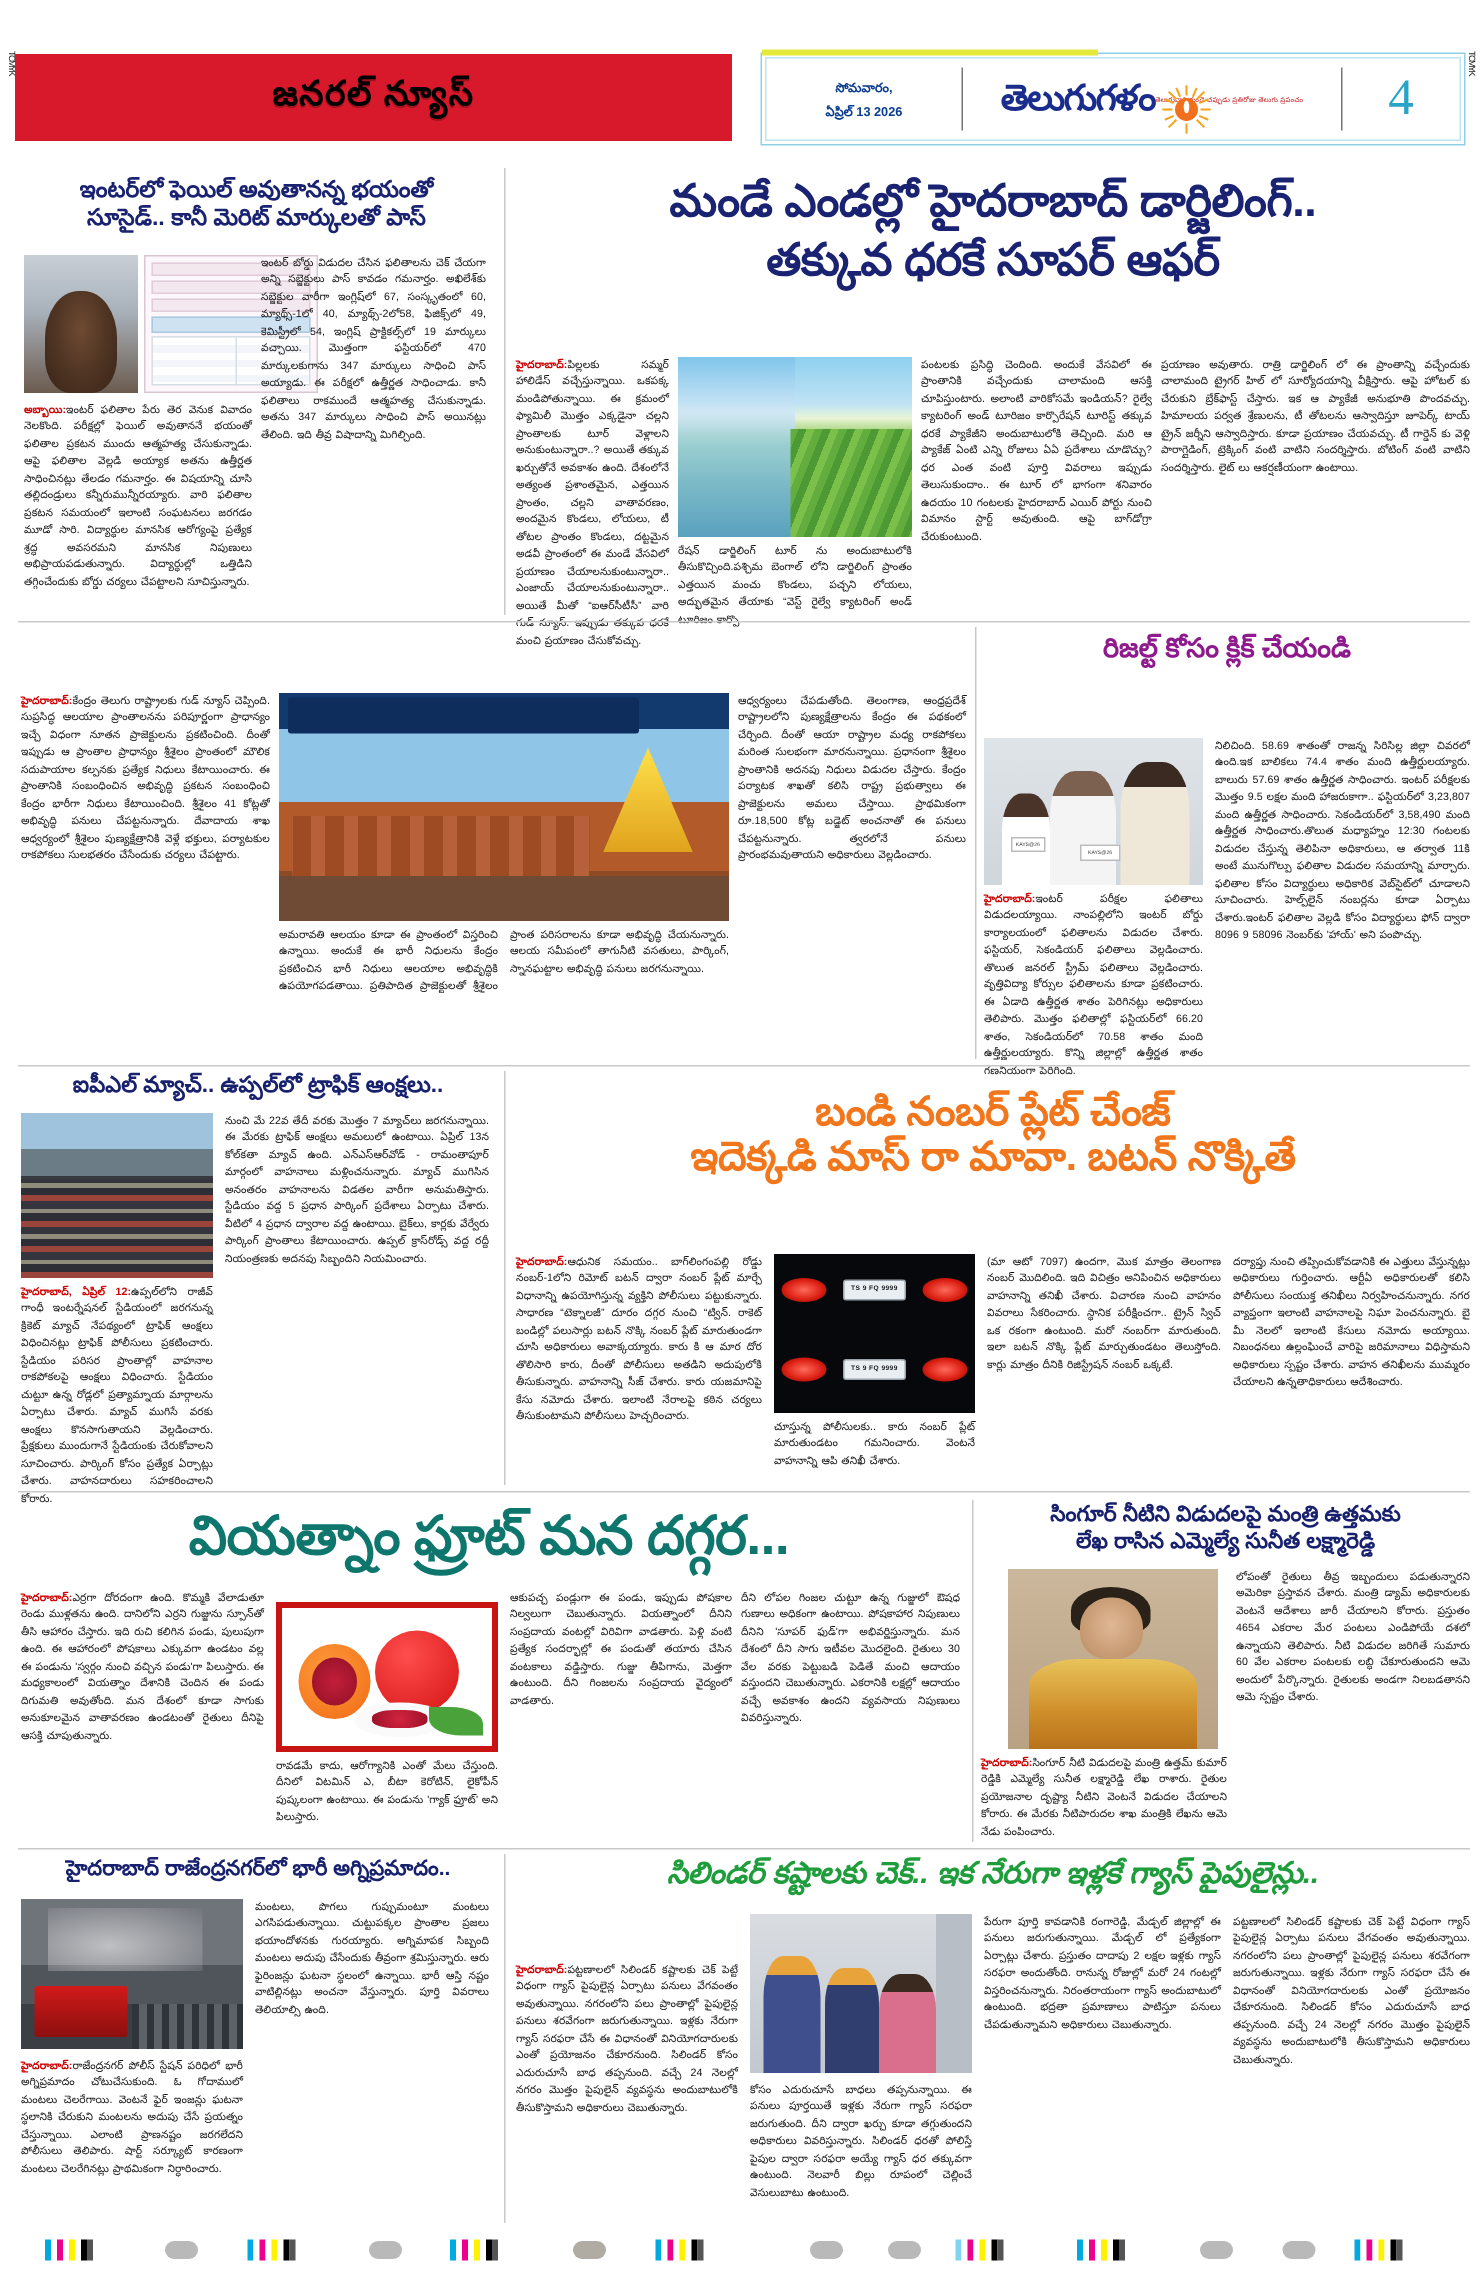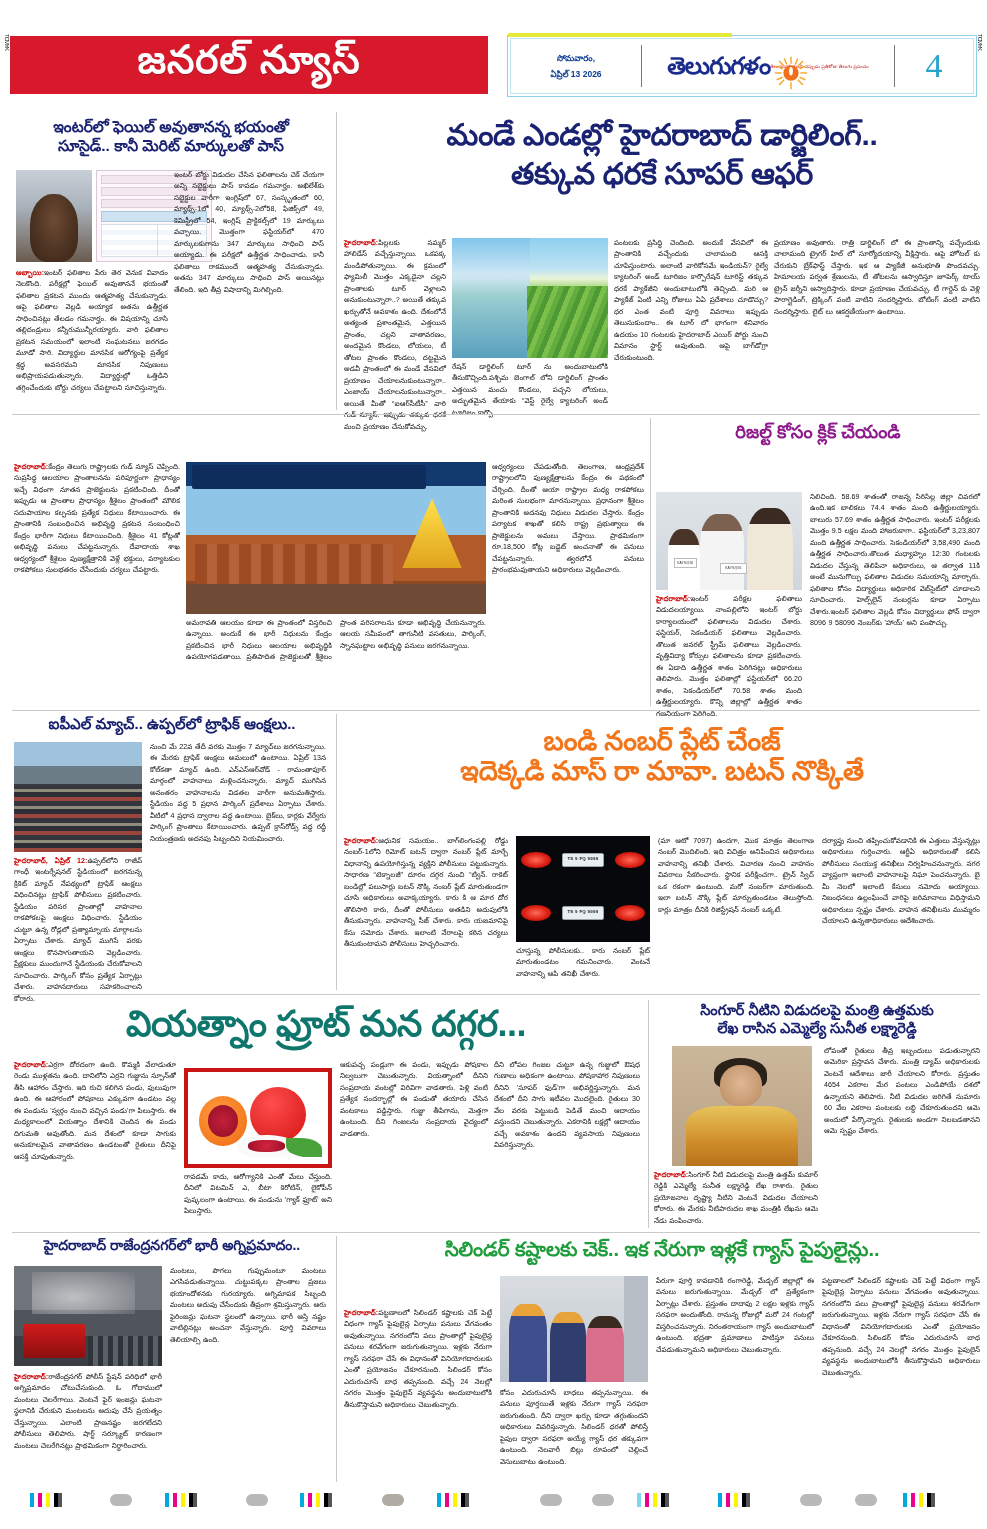--- a/index.html
+++ b/index.html
@@ -34,21 +34,21 @@
   .cm-right { right:4px; top:34px; }
 
   
   #masthead { position:absolute; left:10px; top:36px; width:967px; height:64px; }
   .mh-red {
     position:absolute; left:0; top:0; width:478px; height:58px;
     background:#d7192b;
     display:flex; align-items:center; justify-content:center;
   }
   .mh-red span {
-    color:#ffffff; font-size:39px; font-weight:bold; letter-spacing:1px;
+    color:#000000; font-size:23px; font-weight:bold; letter-spacing:1px;
     text-shadow:0 1px 0 rgba(0,0,0,.25);
   }
   .mh-box {
     position:absolute; left:497px; top:-1px; width:470px; height:62px;
     background:#fff; border:1px solid #8fd0e6; padding:2px;
   }
   .mh-box-inner { width:100%; height:100%; border:1px solid #bfe3f1; position:relative;
      display:flex; align-items:center; }
   .mh-yellow { position:absolute; left:0; top:-3px; width:224px; height:4px; background:#e4e93a; }
   .mh-date { width:130px; text-align:center; color:#0b3d91; font-size:8.5px;
@@ -402,21 +402,21 @@
     <div class="crowd"></div>
   </div>
 
   <div class="col-text" style="position:absolute;left:14px;top:1372px;width:148px;height:108px;">
     <span class="dateline">హైదరాబాద్:</span><span>రాజేంద్రనగర్ పోలీస్ స్టేషన్ పరిధిలో భారీ అగ్నిప్రమాదం చోటుచేసుకుంది. ఓ గోదాములో మంటలు చెలరేగాయి. వెంటనే ఫైర్ ఇంజన్లు ఘటనా స్థలానికి చేరుకుని మంటలను అదుపు చేసే ప్రయత్నం చేస్తున్నాయి. ఎలాంటి ప్రాణనష్టం జరగలేదని పోలీసులు తెలిపారు. షార్ట్ సర్క్యూట్ కారణంగా మంటలు చెలరేగినట్లు ప్రాథమికంగా నిర్ధారించారు.</span>
   </div>
   <div class="col-text" style="position:absolute;left:170px;top:1266px;width:156px;height:214px;">మంటలు, పొగలు గుప్పుమంటూ మంటలు ఎగసిపడుతున్నాయి. చుట్టుపక్కల ప్రాంతాల ప్రజలు భయాందోళనకు గురయ్యారు. అగ్నిమాపక సిబ్బంది మంటలు అదుపు చేసేందుకు తీవ్రంగా శ్రమిస్తున్నారు. ఆరు ఫైరింజన్లు ఘటనా స్థలంలో ఉన్నాయి. భారీ ఆస్తి నష్టం వాటిల్లినట్లు అంచనా వేస్తున్నారు. పూర్తి వివరాలు తెలియాల్సి ఉంది.</div>
 
   <div class="vrule" style="left:336px;top:1236px;height:246px;"></div>
 
-  <div style="position:absolute;left:344px;top:1238px;width:636px;">
+  <div style="position:absolute;left:344px;top:1238px;width:636px;font-style:italic;">
     <div class="hl hl-green" style="font-size:20px;text-align:center;letter-spacing:-.1px;">సిలిండర్ కష్టాలకు చెక్.. ఇక నేరుగా ఇళ్లకే గ్యాస్ పైపులైన్లు..</div>
   </div>
 
   <div class="photo ph-gas" style="left:500px;top:1276px;width:148px;height:106px;">
     <div class="wall"></div>
     <div class="w1"></div>
     <div class="w2"></div>
     <div class="lady"></div>
   </div>
 

